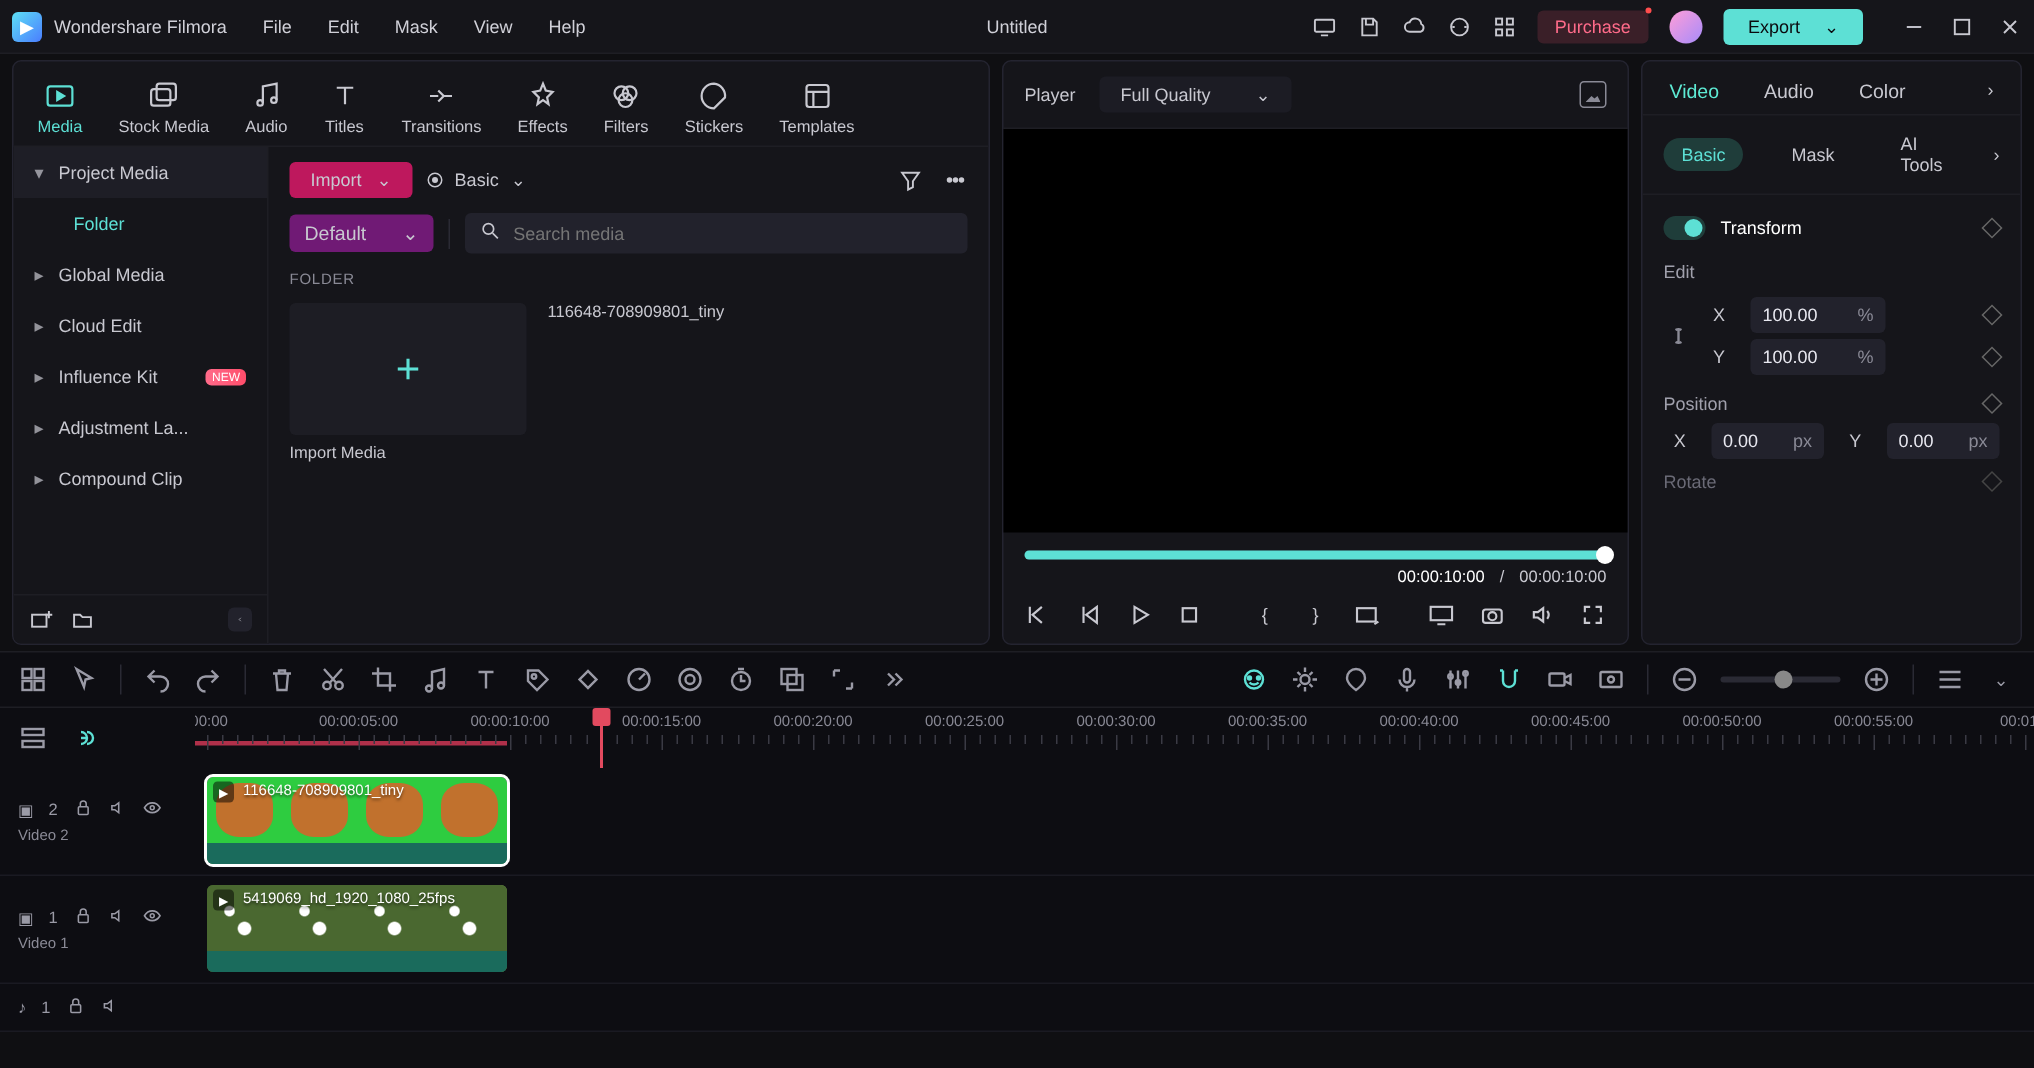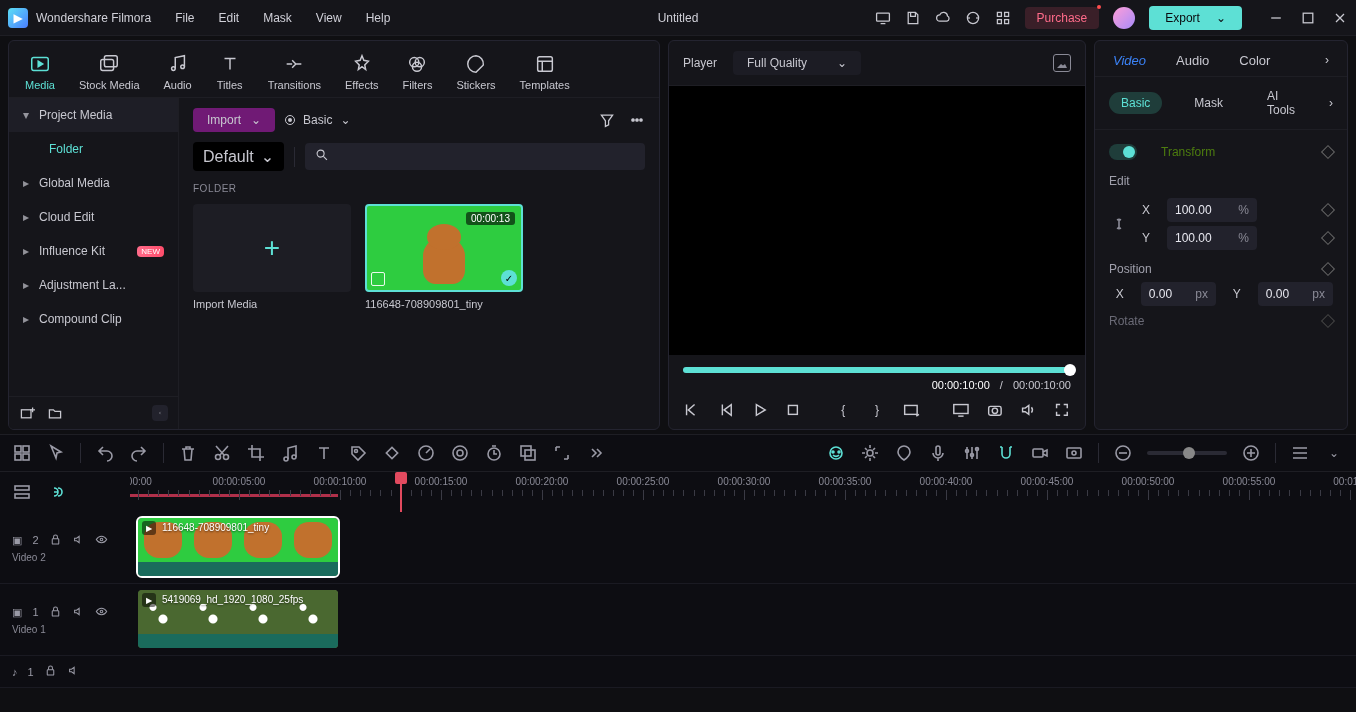--- a/index.html
+++ b/index.html
@@ -36,27 +36,27 @@
 .sidebar-item { display: flex; align-items: center; padding: 10px 14px; gap: 8px; cursor: pointer; font-size: 12px; color: #c8c8d0; position: relative; }
 .sidebar-item.active { background: #1e1e26; }
 .sidebar-item .chev { width: 8px; opacity: .7; }
 .sidebar-child { padding: 10px 14px 10px 40px; font-size: 12px; color: #5de0d5; cursor: pointer; }
 .new-badge { background: linear-gradient(90deg,#ff6b8a,#ff4d6b); color: #fff; font-size: 8px; padding: 1px 4px; border-radius: 4px; margin-left: auto; }
 .sidebar-footer { margin-top: auto; display: flex; align-items: center; padding: 8px 10px; gap: 12px; border-top: 1px solid #1e1e24; }
 .sidebar-footer .collapse { margin-left: auto; background: #22222c; border-radius: 4px; padding: 2px 6px; }
 
 .content-area { flex: 1; display: flex; flex-direction: column; padding: 10px 14px; gap: 10px; }
 .toolbar-row { display: flex; align-items: center; gap: 10px; }
-.import-btn { background: #701a75; padding: 5px 14px; border-radius: 4px; font-size: 12px; display: flex; align-items: center; gap: 10px; cursor: pointer; }
+.import-btn { background: #be185d; padding: 5px 14px; border-radius: 4px; font-size: 12px; display: flex; align-items: center; gap: 10px; cursor: pointer; }
 .record-btn { display: flex; align-items: center; gap: 8px; font-size: 12px; cursor: pointer; }
 .record-dot { width: 10px; height: 10px; border: 1.5px solid #c8c8d0; border-radius: 50%; display: flex; align-items: center; justify-content: center; }
 .record-dot::after { content: ""; width: 4px; height: 4px; background: #c8c8d0; border-radius: 50%; }
 .toolbar-right { margin-left: auto; display: flex; gap: 14px; }
 .search-row { display: flex; align-items: center; gap: 10px; }
-.sort-dd { background: #000000; padding: 5px 10px; border-radius: 4px; font-size: 16px; display: flex; align-items: center; gap: 7px; }
+.sort-dd { background: #701a75; padding: 5px 10px; border-radius: 4px; font-size: 13px; display: flex; align-items: center; gap: 24px; }
 .search-box { flex: 1; background: #22222c; padding: 5px 10px; border-radius: 4px; display: flex; align-items: center; gap: 8px; }
 .search-box input { background: transparent; border: none; outline: none; color: #c8c8d0; font-size: 12px; width: 100%; }
 .folder-label { font-size: 10px; letter-spacing: .5px; color: #8a8a96; margin-top: 2px; }
 .media-grid { display: flex; flex-wrap: wrap; gap: 14px; }
 .media-card { width: 158px; display: flex; flex-direction: column; gap: 6px; font-size: 11px; }
 .thumb { width: 158px; height: 88px; border-radius: 4px; position: relative; overflow: hidden; }
 .thumb.import-thumb { background: #1d1d24; display: flex; align-items: center; justify-content: center; cursor: pointer; }
 .plus { color: #5de0d5; font-size: 28px; font-weight: 300; }
 .thumb.green { background: #2ecc40; border: 2px solid #5de0d5; }
 .thumb.daisy { background: linear-gradient(135deg,#3a5f2a,#6b8f4a); }
@@ -81,27 +81,27 @@
 .time-row { display: flex; align-items: center; justify-content: flex-end; padding: 0 14px 4px; gap: 10px; font-size: 11px; color: #c8c8d0; }
 .time-cur { color: #fff; }
 .player-controls { display: flex; align-items: center; padding: 6px 14px 10px; gap: 16px; }
 .player-controls .grow { flex: 1; }
 .pc-icon { width: 18px; height: 18px; display: flex; align-items: center; justify-content: center; cursor: pointer; color: #c8c8d0; }
 
 
 .prop-panel { flex: 1; background: #15151a; border: 1px solid #242430; border-radius: 6px; margin: 4px 8px 0 8px; display: flex; flex-direction: column; overflow: hidden; }
 .prop-tabs { display: flex; gap: 30px; padding: 12px 18px 8px; border-bottom: 1px solid #1e1e24; position: relative; }
 .prop-tab { font-size: 13px; cursor: pointer; }
-.prop-tab.active { color: #3b82f6; font-style: italic; }
+.prop-tab.active { color: #5eead4; }
 .prop-tabs .more { margin-left: auto; }
 .prop-subtabs { display: flex; align-items: center; gap: 20px; padding: 8px 14px; border-bottom: 1px solid #1e1e24; }
 .subtab { font-size: 12px; padding: 4px 12px; border-radius: 12px; cursor: pointer; }
 .subtab.active { background: #1f3d3a; color: #5de0d5; }
 .prop-scroll { flex: 1; overflow-y: auto; padding: 8px 14px; }
-.prop-section-head { display: flex; align-items: center; gap: 24px; padding: 6px 0; font-size: 12px; color: #4d7c0f; }
+.prop-section-head { display: flex; align-items: center; gap: 10px; padding: 6px 0; font-size: 12px; color: #ffffff; }
 .toggle { width: 28px; height: 16px; background: #2a2a34; border-radius: 10px; position: relative; cursor: pointer; }
 .toggle.on { background: #1f3d3a; }
 .toggle::after { content: ""; position: absolute; width: 12px; height: 12px; background: #888; border-radius: 50%; top: 2px; left: 2px; }
 .toggle.on::after { background: #5de0d5; left: 14px; }
 .keyframe-diamond { margin-left: auto; width: 10px; height: 10px; transform: rotate(45deg); border: 1.5px solid #666; cursor: pointer; }
 .prop-label { font-size: 12px; color: #a0a0ac; margin: 8px 0 6px; display: flex; align-items: center; }
 .prop-label .keyframe-diamond { margin-left: auto; }
 .prop-row { display: flex; align-items: center; gap: 10px; margin: 4px 0; }
 .axis-label { width: 22px; text-align: center; font-size: 12px; color: #c8c8d0; }
 .num-input { background: #22222c; border-radius: 4px; padding: 5px 8px; font-size: 12px; width: 90px; display: flex; justify-content: space-between; color: #e8e8f0; }
@@ -384,37 +384,32 @@
           <div class="sort-dd">
               <span>Default</span>
               <span>⌄</span>
             </div>
           <div class="tl-sep"></div>
           <div class="search-box">
             <span><svg width="14" height="14" viewBox="0 0 20 20">
                   <circle cx="8" cy="8" r="5"></circle>
                   <path d="M12 12l5 5"></path>
                 </svg></span>
+            <input placeholder="Search media" style="">
           </div>
         </div>
         <div class="folder-label">FOLDER</div>
         <div class="media-grid">
           <div class="media-card">
             <div class="thumb import-thumb">
                 <span class="plus">+</span>
               </div>
             <span>Import Media</span>
           </div>
           <div class="media-card">
-            <div class="thumb green">
-              <div class="cat-body"></div>
-              <div class="dur-badge">00:00:13</div>
-              <div class="vid-icon"></div>
-              <div class="check-icon">✓</div>
-            </div>
             <span>116648-708909801_tiny</span>
           </div>
         </div>
       </div>
     </div>
   </div>
 
   <div class="player-panel">
     <div class="player-header">
       <span>Player</span>

